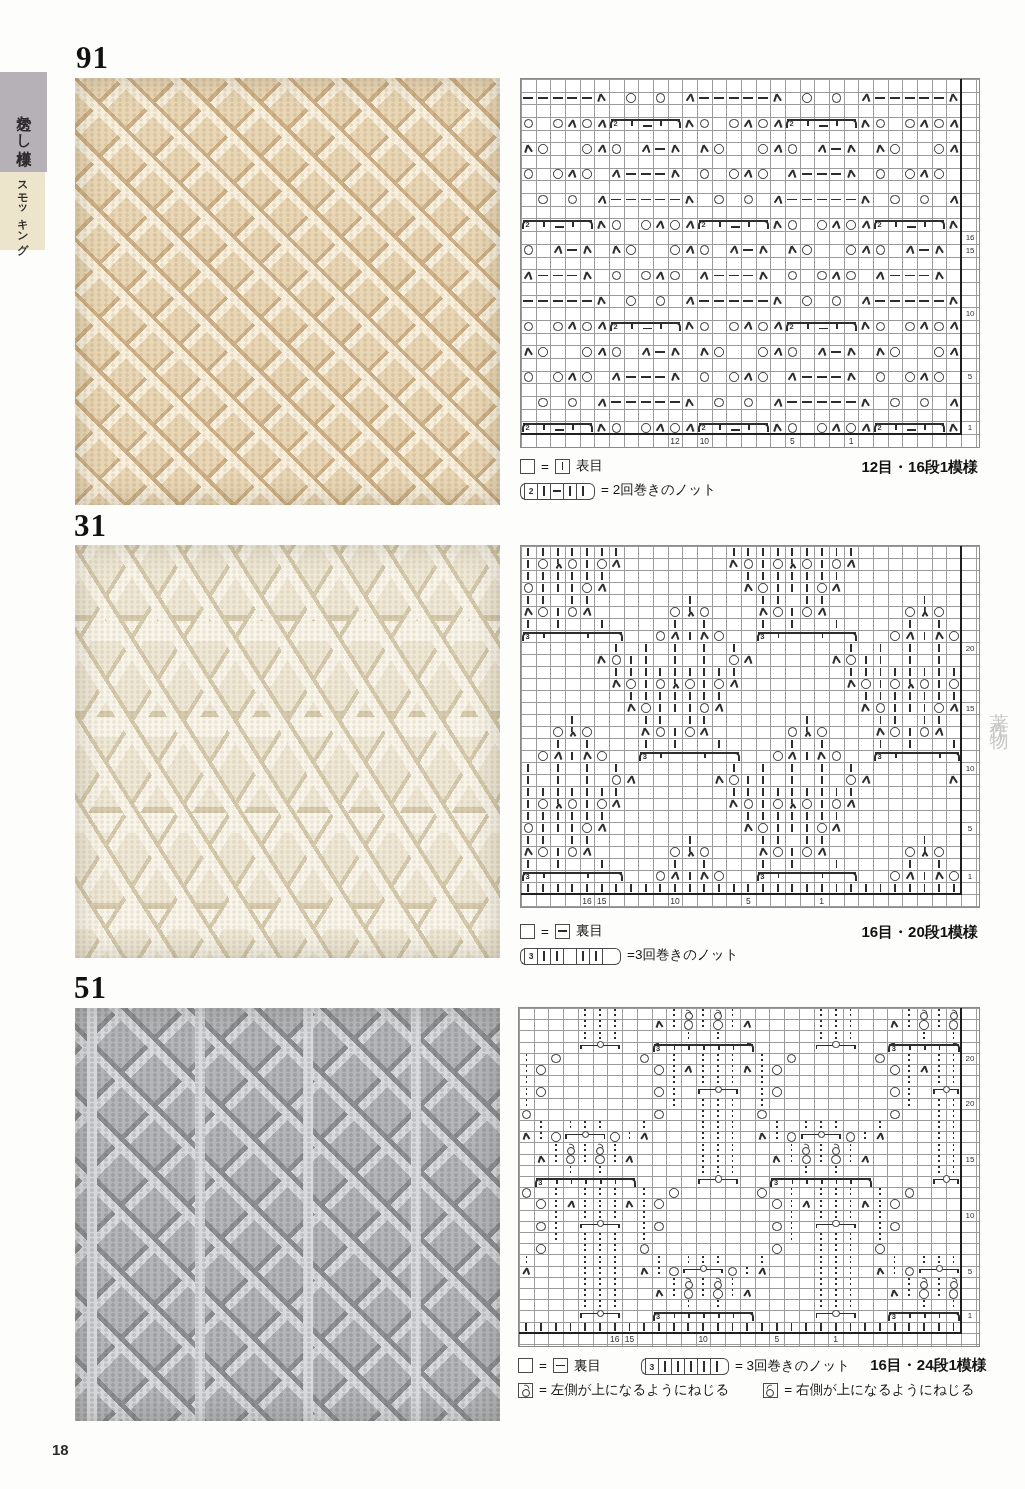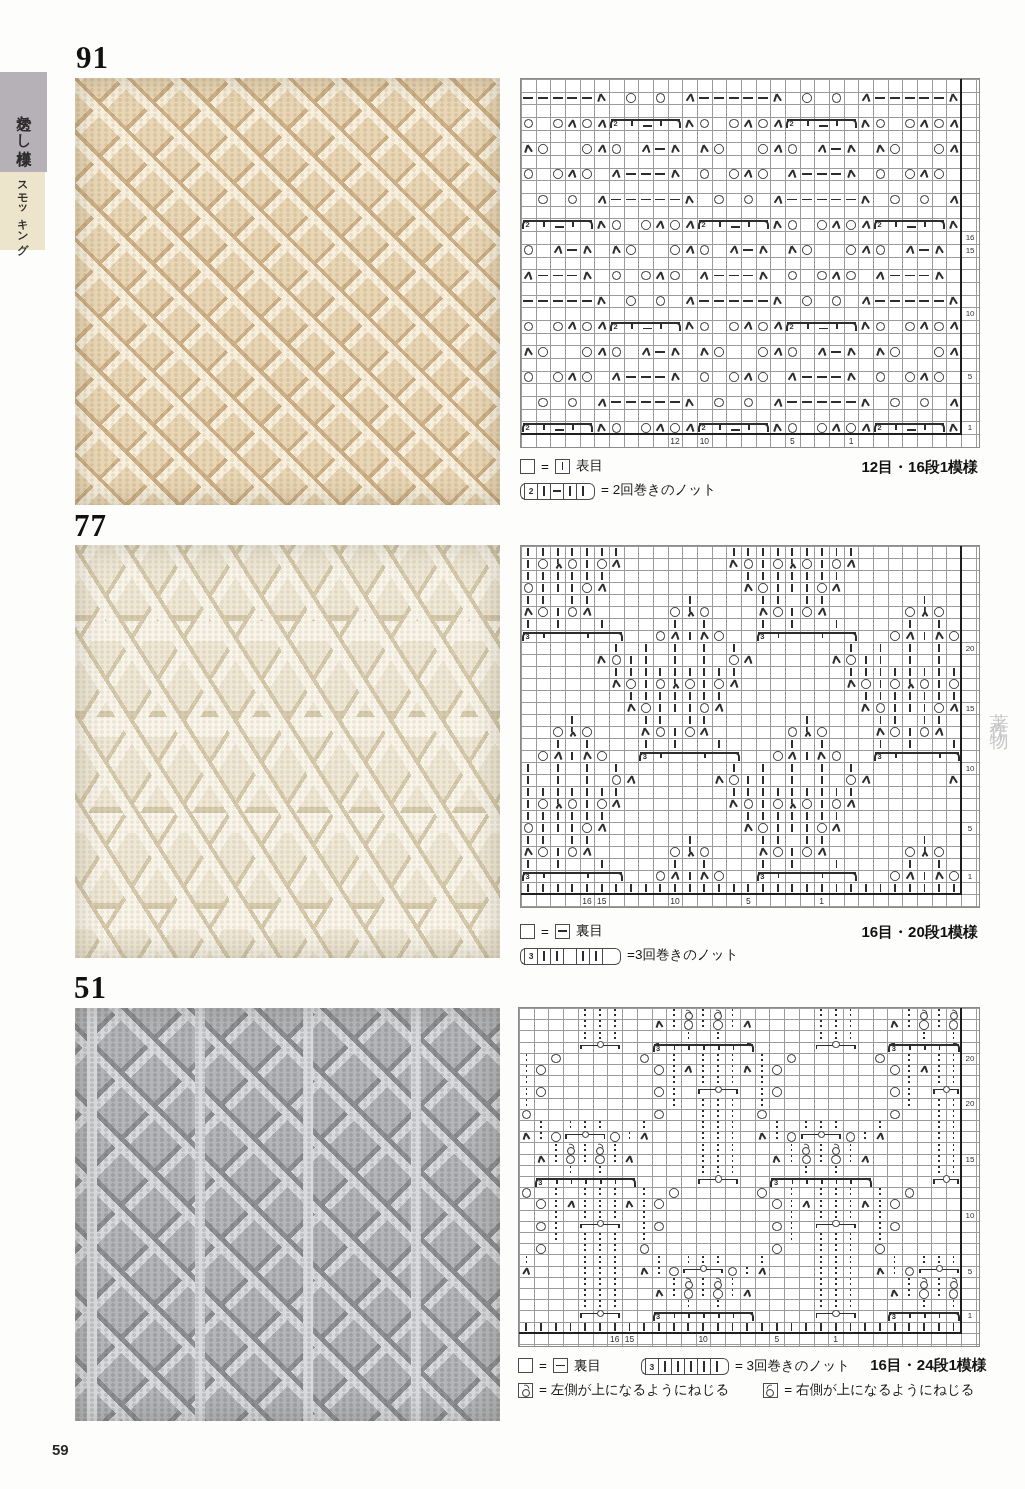--- a/index.html
+++ b/index.html
@@ -92,21 +92,21 @@
 <body>
 
 <div class="tab" id="tab0" style="left: 0px; top: 72px; width: 47px; height: 100px; background: rgb(182, 177, 182); font-size: 15px;">
     <span>透かし模様</span>
   </div>
 <div class="tab" id="tab1" style="left: 0px; top: 172px; width: 45px; height: 78px; background: rgb(236, 228, 203); font-size: 11px;">
     <span>スモッキング</span>
   </div>
 
 <div class="secnum" id="h0" style="left: 76px; top: 40px;">91</div>
-<div class="secnum" id="h1" style="left: 74px; top: 508px;">77</div>
+<div class="secnum" id="h1" style="left: 74px; top: 508px;">31</div>
 <div class="secnum" id="h2" style="left: 74px; top: 970px;">51</div>
 
 <div id="photo0" class="photo photo-a" style="left: 75px; top: 78px; width: 425px; height: 427px; background: rgb(233, 214, 180); --hi: #f8f0dd; --lo: #cfb289;">
     <div class="tex1"></div>
     <div class="tex2"></div>
     <div class="tex3"></div>
   </div>
 <div id="photo1" class="photo photo-b" style="left: 75px; top: 545px; width: 425px; height: 413px; background: rgb(239, 232, 214); --hi: #f9f5ea; --lo: #d7cbae;">
     <div class="tex1"></div>
     <div class="tex2"></div>
@@ -1465,13 +1465,13 @@
       <span>= 左側が上になるようにねじる</span>
       <span style="width: 22px; display: inline-block;">&nbsp;</span>
       <span class="lbox">
         <span class="sym s-8 mirror" style="left: 0px; top: 0px; width: 13px; height: 13px;"></span>
       </span>
       <span>= 右側が上になるようにねじる</span>
     </div>
   </div>
 
 <div class="watermark" style="left:986px;top:698px">著作物</div>
-<div class="pagenum" style="left:52px;top:1441px">59</div>
+<div class="pagenum" style="left:52px;top:1441px">18</div>
 
 </body></html>

